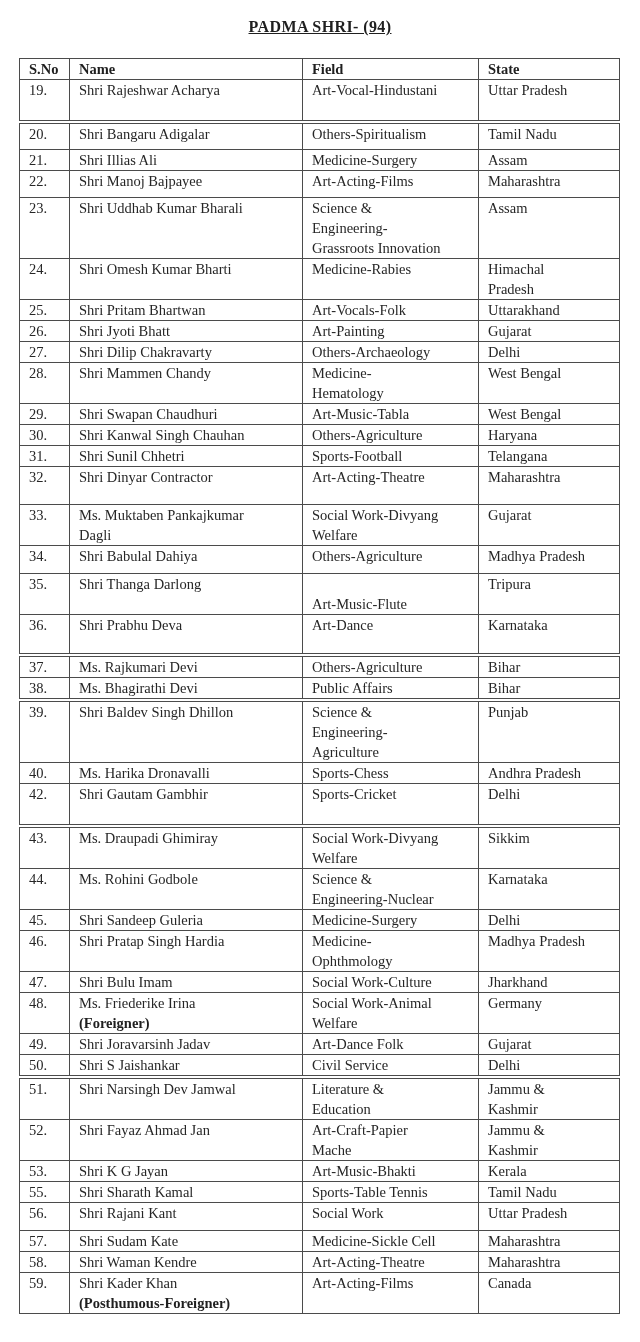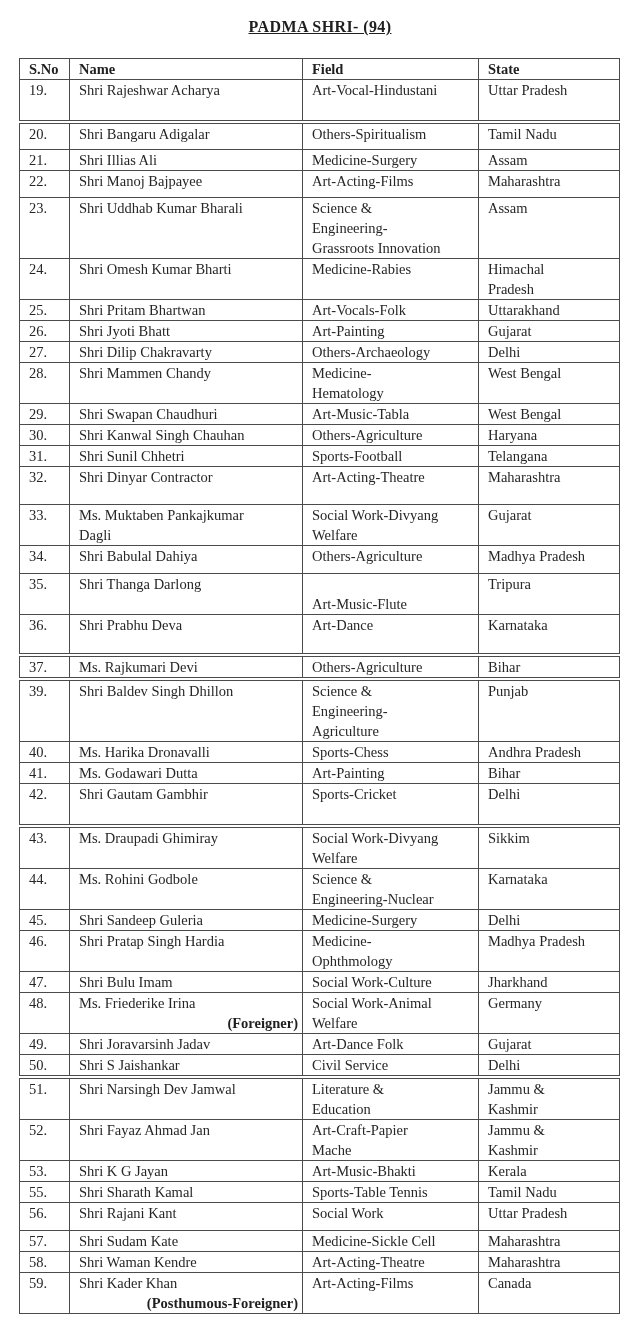--- a/index.html
+++ b/index.html
@@ -54,21 +54,20 @@
     height: 18px;
     color: #1f1f1f;
   }
   td { font-weight: normal; }
   td.c-name, td.c-field, td.c-state { white-space: pre-line; }
   tr.brk > td { border-top: 4px double #4b4b4b; }
   .note {
     display: block;
     font-weight: bold;
     color: #1f1f1f;
-    text-align: right;
   }
 </style>
 </head>
 <body>
 
 <div class="doc-title">PADMA SHRI- (94)</div>
 
 <table class="awardees">
   <colgroup>
     <col class="c1">
@@ -199,40 +198,40 @@
     <td class="c-name"><span class="nm">Shri Prabhu Deva</span></td>
     <td class="c-field">Art-Dance</td>
     <td class="c-state">Karnataka</td>
   </tr>
       <tr class="brk" style="height: 21px;">
     <td class="c-sno">37.</td>
     <td class="c-name"><span class="nm">Ms. Rajkumari Devi</span></td>
     <td class="c-field">Others-Agriculture</td>
     <td class="c-state">Bihar</td>
   </tr>
+      <tr style="height: 21px;">
+    <td class="c-sno">38.</td>
+    <td class="c-name"><span class="nm">Ms. Bhagirathi Devi</span></td>
+    <td class="c-field">Public Affairs</td>
+    <td class="c-state">Bihar</td>
+  </tr>
       <tr class="brk" style="height: 61px;">
     <td class="c-sno">39.</td>
     <td class="c-name"><span class="nm">Shri Baldev Singh Dhillon</span></td>
     <td class="c-field">Science &amp;
 Engineering-
 Agriculture</td>
     <td class="c-state">Punjab</td>
   </tr>
       <tr style="height: 21px;">
     <td class="c-sno">40.</td>
     <td class="c-name"><span class="nm">Ms. Harika Dronavalli</span></td>
     <td class="c-field">Sports-Chess</td>
     <td class="c-state">Andhra Pradesh</td>
   </tr>
-      <tr style="height: 21px;">
-    <td class="c-sno">41.</td>
-    <td class="c-name"><span class="nm">Ms. Godawari Dutta</span></td>
-    <td class="c-field">Art-Painting</td>
-    <td class="c-state">Bihar</td>
-  </tr>
       <tr style="height: 43px;">
     <td class="c-sno">42.</td>
     <td class="c-name"><span class="nm">Shri Gautam Gambhir</span></td>
     <td class="c-field">Sports-Cricket</td>
     <td class="c-state">Delhi</td>
   </tr>
       <tr class="brk" style="height: 41px;">
     <td class="c-sno">43.</td>
     <td class="c-name"><span class="nm">Ms. Draupadi Ghimiray</span></td>
     <td class="c-field">Social Work-Divyang

